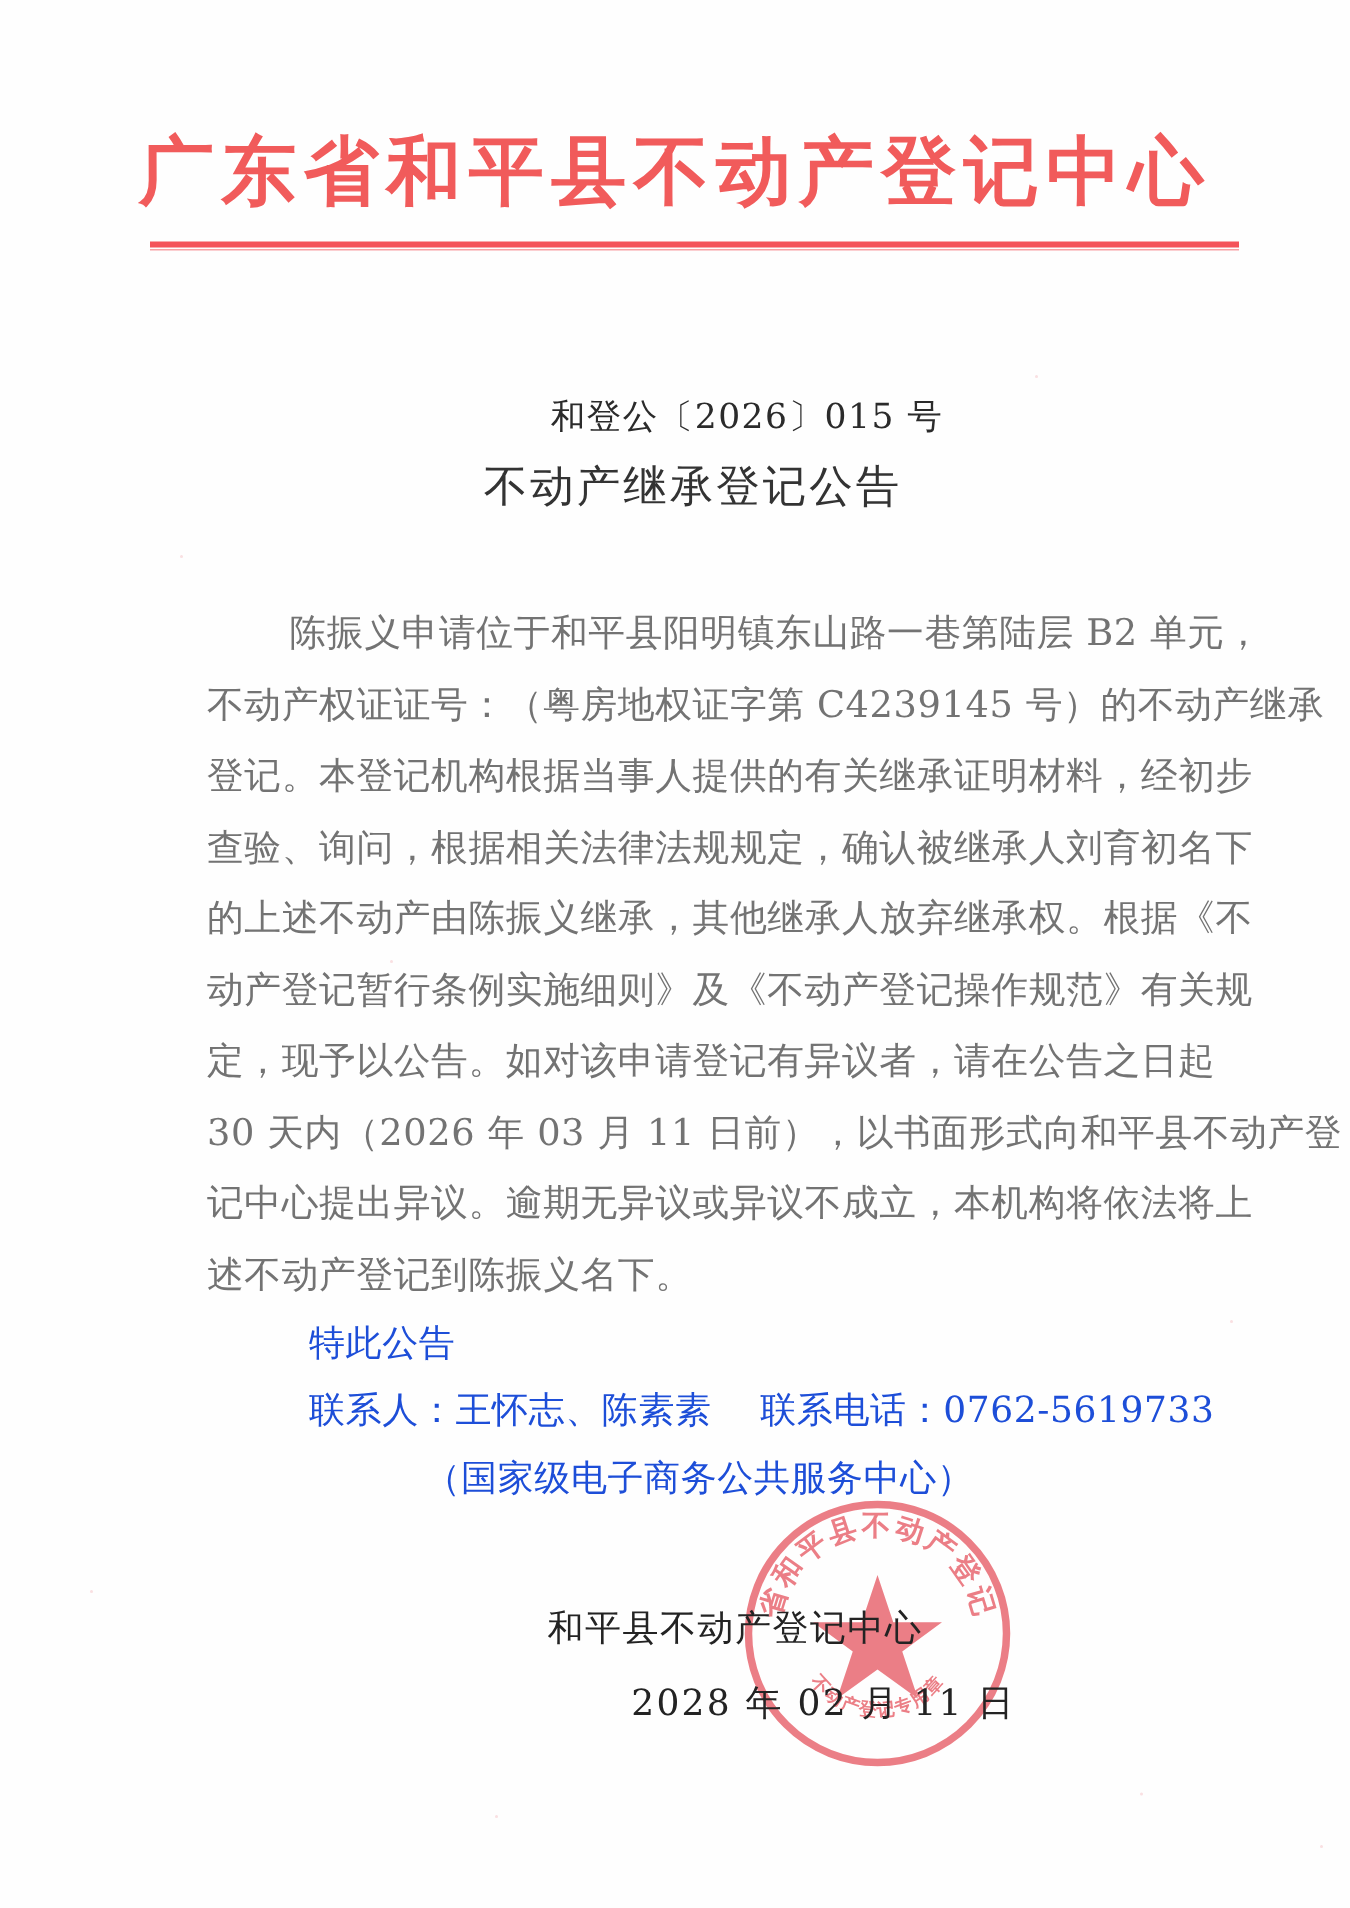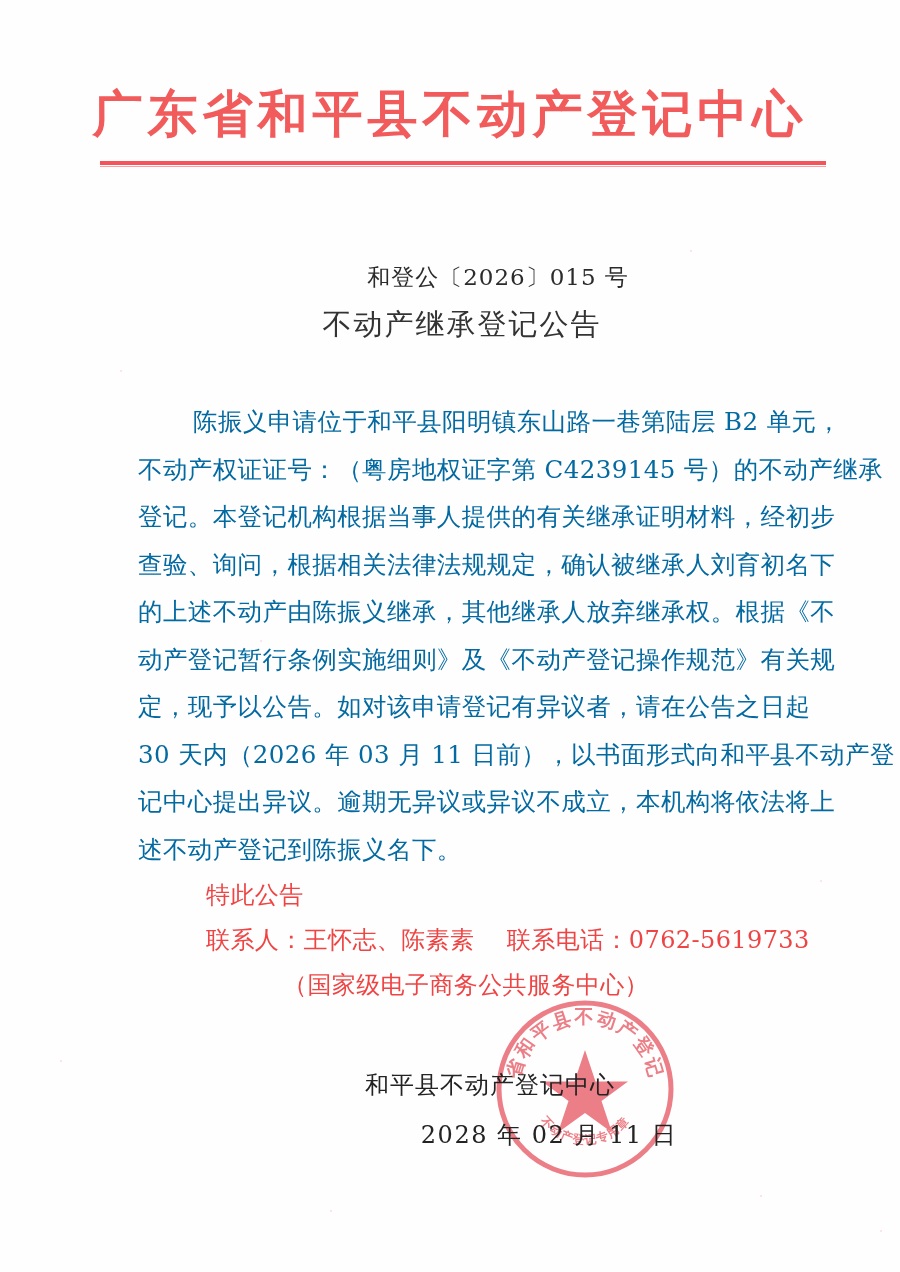--- a/index.html
+++ b/index.html
@@ -87,39 +87,39 @@
   .body-block {
     position: absolute;
     top: 398px;
     left: 138px;
     width: 670px;
   }
   .body-line {
     font-size: 24.5px;
     line-height: 47.5px;
     letter-spacing: 0.4px;
-    color: #0369a1;
+    color: #737373;
     white-space: nowrap;
   }
   .body-line.indent {
     text-indent: 55px;
   }
 
   
   .closing-block {
     position: absolute;
     top: 873px;
     left: 138px;
     width: 690px;
   }
   .closing-line {
     font-size: 24px;
     line-height: 45px;
     letter-spacing: 0.4px;
-    color: #ef4444;
+    color: #1d4ed8;
     white-space: nowrap;
   }
   .closing-line.pad-1 { padding-left: 68px; }
   .closing-line.pad-2 { padding-left: 68px; }
   .closing-line.pad-3 { padding-left: 30px; }
   .closing-line.pad-4 { padding-left: 145px; }
 
   
   .signature-block {
     position: absolute;

